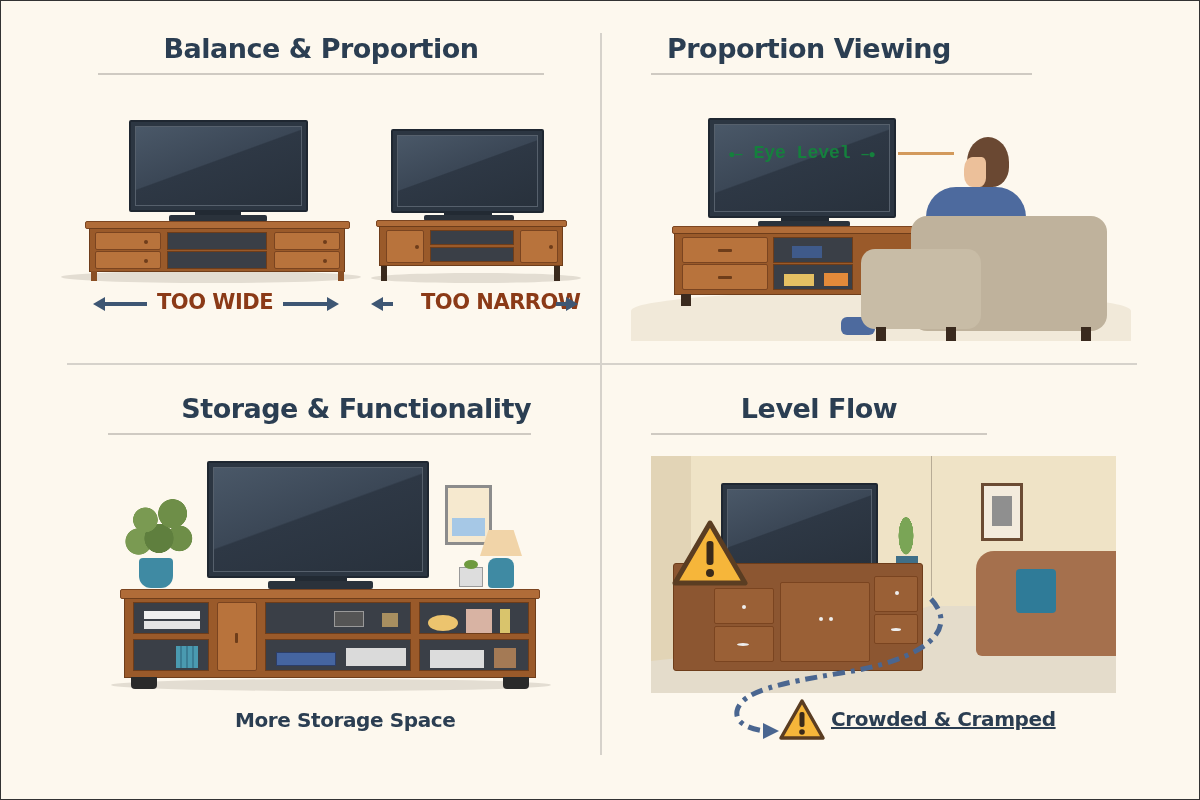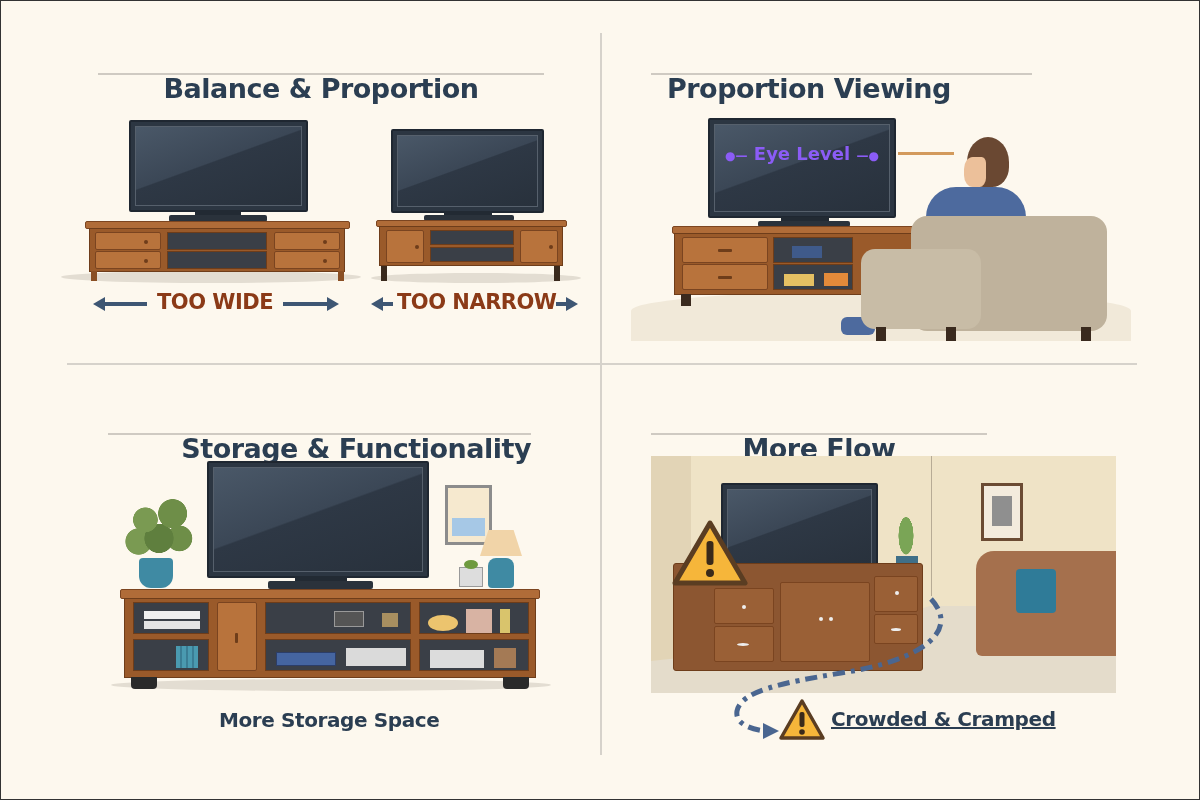--- a/index.html
+++ b/index.html
@@ -1,40 +1,40 @@
 <!DOCTYPE html>
 <html><head>
 <meta charset="utf-8">
 <style>
   * { box-sizing: border-box; margin: 0; padding: 0; }
   html, body { width: 1200px; height: 800px; overflow: hidden; }
   body { background: #fdf8ee; font-family: "DejaVu Sans", "Liberation Sans", sans-serif; position: relative; border: 1px solid #333; }
   .abs { position: absolute; }
-  .title { position: absolute; color: #2b3e52; font-weight: bold; font-size: 27px; text-align: center; letter-spacing: -0.5px; margin-top: 40px; }
+  .title { position: absolute; color: #2b3e52; font-weight: bold; font-size: 27px; text-align: center; letter-spacing: -0.5px; }
   .rule { position: absolute; height: 2px; background: #cfcac2; }
   .vdiv { position: absolute; left: 599px; top: 32px; width: 2px; height: 722px; background: #d6d2cb; }
   .hdiv { position: absolute; left: 66px; top: 362px; width: 1070px; height: 2px; background: #d6d2cb; }
   
   .tv { position: absolute; background: #2c3642; border: 2px solid #1f2731; border-radius: 2px; overflow: hidden; }
   .tv .screen { position: absolute; inset: 4px; background: linear-gradient(160deg, #4a5868 0%, #3b4756 45%, #2e3845 46%, #28313c 100%); border: 1px solid #56606c; }
   .tv-neck { position: absolute; background: #222a33; }
   .tv-base { position: absolute; background: #2a323b; border-radius: 2px; }
   .wood-top { position: absolute; background: #b06c38; border: 1px solid #7c4520; border-radius: 2px; }
   .stand { position: absolute; background: #9a5a2a; border: 1px solid #6e3d1a; }
   .drawer { position: absolute; background: #b8733c; border: 1px solid #7a4420; border-radius: 2px; }
   .knob { position: absolute; width: 4px; height: 4px; background: #6e3d1a; border-radius: 50%; }
   .shelf { position: absolute; background: #3a3f47; border: 1px solid #6e3d1a; }
   .leg { position: absolute; background: #3a2a1e; }
   .shadow { position: absolute; background: #e3ddd2; border-radius: 50%; }
   .caption { position: absolute; font-weight: bold; color: #8b3a17; font-size: 21px; letter-spacing: -0.5px; }
   .arrow-line { position: absolute; height: 4px; background: #3e5673; }
   .arrow-head-l { position: absolute; width: 0; height: 0; border-top: 7px solid transparent; border-bottom: 7px solid transparent; border-right: 12px solid #3e5673; }
   .arrow-head-r { position: absolute; width: 0; height: 0; border-top: 7px solid transparent; border-bottom: 7px solid transparent; border-left: 12px solid #3e5673; }
   .subcap { position: absolute; color: #2b3e52; font-weight: bold; font-size: 20px; letter-spacing: -0.4px; }
-  .eye-label { position: absolute; color: #8b5cf6; font-size: 18px; font-weight: bold; }
+  .eye-label { position: absolute; color: #15803d; font-size: 18px; font-weight: bold; font-family: Liberation Mono, monospace; }
   .warn { position: absolute; }
 </style>
 </head>
 <body>
 
 <div class="vdiv"></div>
 <div class="hdiv"></div>
 
 <section>
   <div class="title" style="left:98px; top:32px; width:444px;">Balance &amp; Proportion</div>
@@ -91,21 +91,21 @@
   </div>
 
   <div class="arrow-head-l" style="left:92px; top:296px;"></div>
   <div class="arrow-line" style="left:102px; top:301px; width:44px;"></div>
   <div class="caption" style="left:156px; top:289px;text-align:right;">TOO WIDE</div>
   <div class="arrow-line" style="left:282px; top:301px; width:46px;"></div>
   <div class="arrow-head-r" style="left:326px; top:296px;"></div>
 
   <div class="arrow-head-l" style="left:370px; top:296px;"></div>
   <div class="arrow-line" style="left:380px; top:301px; width:12px;"></div>
-  <div class="caption" style="left:396px; top:289px;">TOO NARROW</div>
+  <div class="caption" style="left:420px; top:289px;">TOO NARROW</div>
   <div class="arrow-line" style="left:555px; top:301px; width:12px;"></div>
   <div class="arrow-head-r" style="left:565px; top:296px;"></div>
 </section>
 
 <section>
   <div class="title" style="left:650px; top:32px; width:380px; text-align:left; padding-left:16px;">Proportion Viewing</div>
   <div class="rule" style="left:650px; top:72px; width:381px;"></div>
 
   <div class="abs" style="left:630px; top:290px; width:500px; height:50px; background:#f1e9d9; border-radius:50% 50% 0 0 / 40% 40% 0 0;"></div>
 
@@ -205,25 +205,25 @@
         <div class="abs" style="left:80px; top:6px; width:10px; height:24px; background:#d9c46c;"></div>
       </div>
     <div class="shelf" style="left:294px; top:40px; width:110px; height:32px;">
         <div class="abs" style="left:10px; top:10px; width:54px; height:18px; background:#dcdcdc;"></div>
         <div class="abs" style="left:74px; top:8px; width:22px; height:20px; background:#a47a55;"></div>
       </div>
   </div>
   <div class="leg" style="left:130px; top:676px; width:26px; height:12px; background:#2a2a2a; border-radius:0 0 4px 4px;"></div>
   <div class="leg" style="left:502px; top:676px; width:26px; height:12px; background:#2a2a2a; border-radius:0 0 4px 4px;"></div>
 
-  <div class="subcap" style="left:218px; top:707px;">More Storage Space</div>
-</section>
-
-<section>
-  <div class="title" style="left:650px; top:392px; width:336px;">More Flow</div>
+  <div class="subcap" style="left:234px; top:707px;">More Storage Space</div>
+</section>
+
+<section>
+  <div class="title" style="left:650px; top:392px; width:336px;">Level Flow</div>
   <div class="rule" style="left:650px; top:432px; width:336px;"></div>
 
   <div class="abs" style="left:650px; top:455px; width:465px; height:237px; background:#efe3c6; overflow:hidden;">
     <div class="abs" style="left:0; top:0; width:40px; height:210px; background:#e2d4b6;"></div>
     <div class="abs" style="left:280px; top:0; width:1px; height:140px; background:#b7ab95;"></div>
     <div class="abs" style="left:0; top:150px; width:465px; height:100px; background:#e4dccb; clip-path:polygon(0 55%, 30% 40%, 60% 0, 100% 0, 100% 100%, 0 100%);"></div>
     <div class="abs" style="left:330px; top:27px; width:42px; height:58px; border:3px solid #6b4b33; background:#f3ebdd;">
         <div class="abs" style="left:8px; top:10px; width:20px; height:30px; background:#8f8f8f;"></div>
       </div>
 

